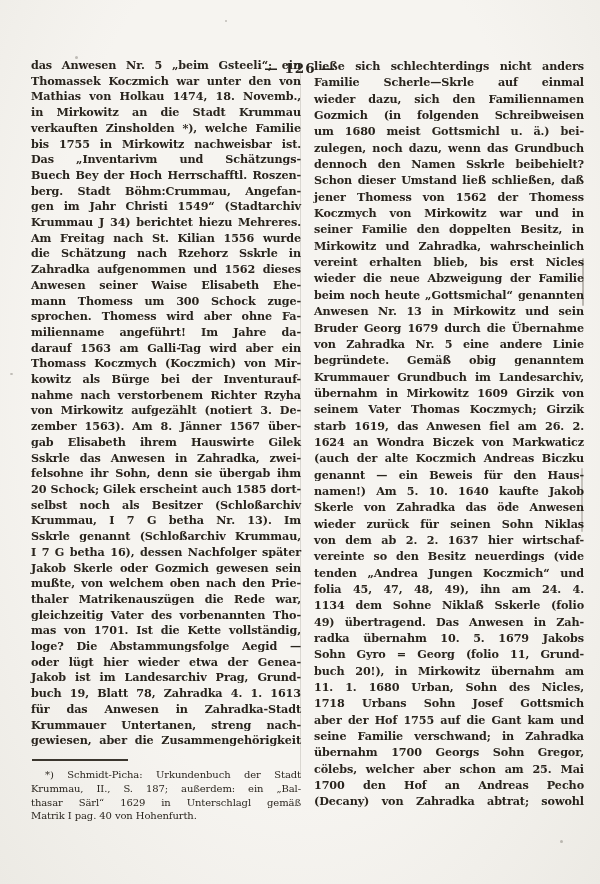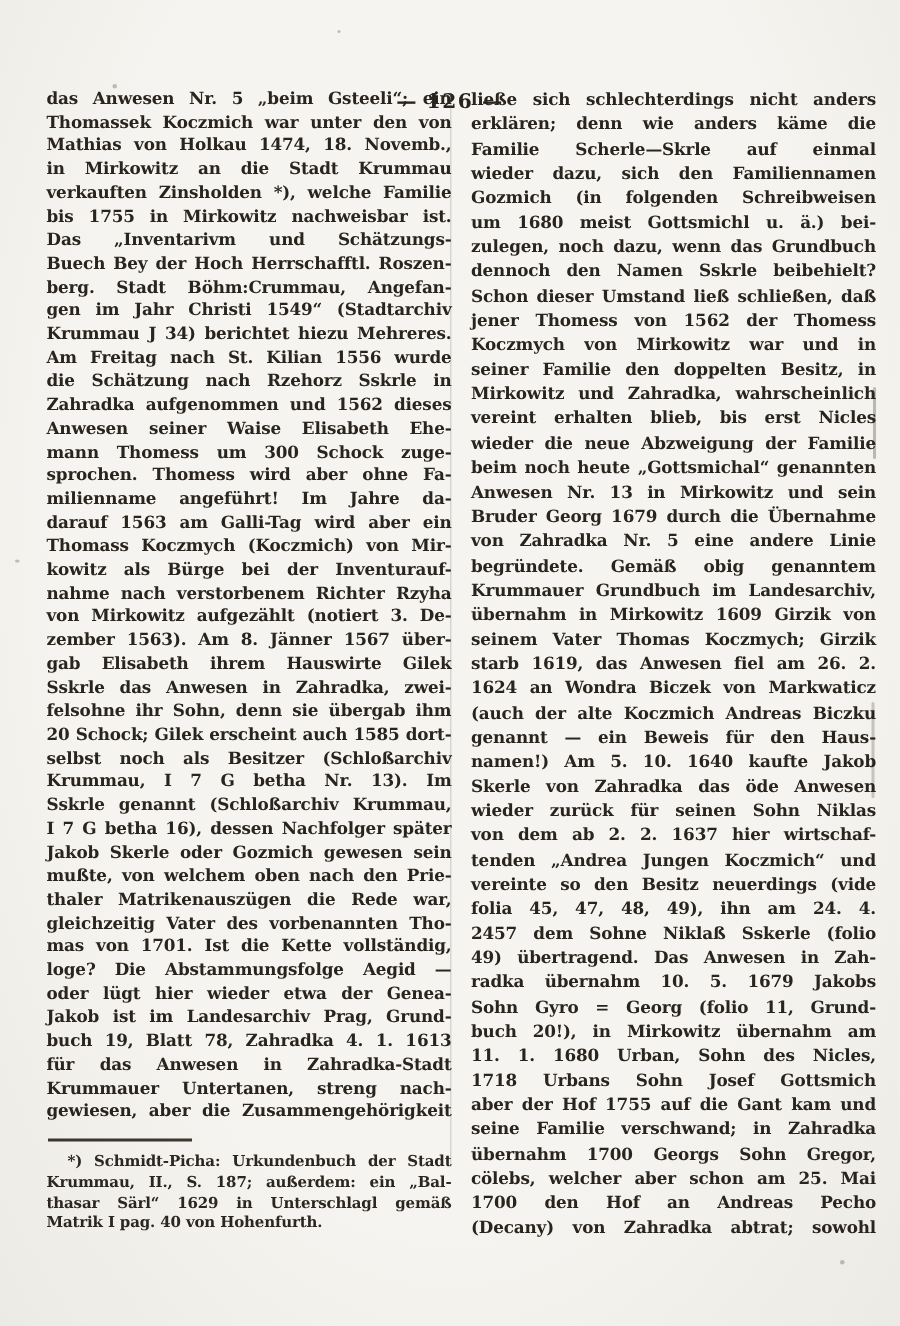--- a/index.html
+++ b/index.html
@@ -48,21 +48,21 @@
   .col-right .line { line-height: 16.35px; }
   .footnote-rule {
     width: 96px;
     height: 2px;
     background: #3b362e;
     margin: 10px 0 7px 1px;
   }
   .footnote .line {
     font-size: 10px;
     line-height: 13.8px;
-    font-weight: 700;
+    font-weight: 400;
     text-align: justify;
     text-align-last: justify;
     color: #2b261f;
   }
   .footnote .line:first-child { text-indent: 14px; }
   .footnote .line:last-child  { text-align-last: left; }
   .gutter-line {
     position: absolute;
     left: 300px;
     top: 62px;
@@ -161,21 +161,20 @@
         <div class="line">*) Schmidt-Picha: Urkundenbuch der Stadt</div>
         <div class="line">Krummau, II., S. 187; außerdem: ein „Bal-</div>
         <div class="line">thasar Särl“ 1629 in Unterschlagl gemäß</div>
         <div class="line">Matrik I pag. 40 von Hohenfurth.</div>
       </div>
   </div>
 
   <div class="col col-right">
     <div>
         <div class="line">ließe sich schlechterdings nicht anders</div>
-        <div class="line">erklären; denn wie anders käme die</div>
         <div class="line">Familie Scherle—Skrle auf einmal</div>
         <div class="line">wieder dazu, sich den Familiennamen</div>
         <div class="line">Gozmich (in folgenden Schreibweisen</div>
         <div class="line">um 1680 meist Gottsmichl u. ä.) bei-</div>
         <div class="line">zulegen, noch dazu, wenn das Grundbuch</div>
         <div class="line">dennoch den Namen Sskrle beibehielt?</div>
         <div class="line">Schon dieser Umstand ließ schließen, daß</div>
         <div class="line">jener Thomess von 1562 der Thomess</div>
         <div class="line">Koczmych von Mirkowitz war und in</div>
         <div class="line">seiner Familie den doppelten Besitz, in</div>
@@ -191,24 +190,24 @@
         <div class="line">übernahm in Mirkowitz 1609 Girzik von</div>
         <div class="line">seinem Vater Thomas Koczmych; Girzik</div>
         <div class="line">starb 1619, das Anwesen fiel am 26. 2.</div>
         <div class="line">1624 an Wondra Biczek von Markwaticz</div>
         <div class="line">(auch der alte Koczmich Andreas Biczku</div>
         <div class="line">genannt — ein Beweis für den Haus-</div>
         <div class="line">namen!) Am 5. 10. 1640 kaufte Jakob</div>
         <div class="line">Skerle von Zahradka das öde Anwesen</div>
         <div class="line">wieder zurück für seinen Sohn Niklas</div>
         <div class="line">von dem ab 2. 2. 1637 hier wirtschaf-</div>
+        <div class="line">vereinte so den Besitz neuerdings (vide</div>
         <div class="line">tenden „Andrea Jungen Koczmich“ und</div>
-        <div class="line">vereinte so den Besitz neuerdings (vide</div>
         <div class="line">folia 45, 47, 48, 49), ihn am 24. 4.</div>
-        <div class="line">2457 dem Sohne Niklaß Sskerle (folio</div>
+        <div class="line">1134 dem Sohne Niklaß Sskerle (folio</div>
         <div class="line">49) übertragend. Das Anwesen in Zah-</div>
         <div class="line">radka übernahm 10. 5. 1679 Jakobs</div>
         <div class="line">Sohn Gyro = Georg (folio 11, Grund-</div>
         <div class="line">buch 20!), in Mirkowitz übernahm am</div>
         <div class="line">11. 1. 1680 Urban, Sohn des Nicles,</div>
         <div class="line">1718 Urbans Sohn Josef Gottsmich</div>
         <div class="line">aber der Hof 1755 auf die Gant kam und</div>
         <div class="line">seine Familie verschwand; in Zahradka</div>
         <div class="line">übernahm 1700 Georgs Sohn Gregor,</div>
         <div class="line">cölebs, welcher aber schon am 25. Mai</div>

